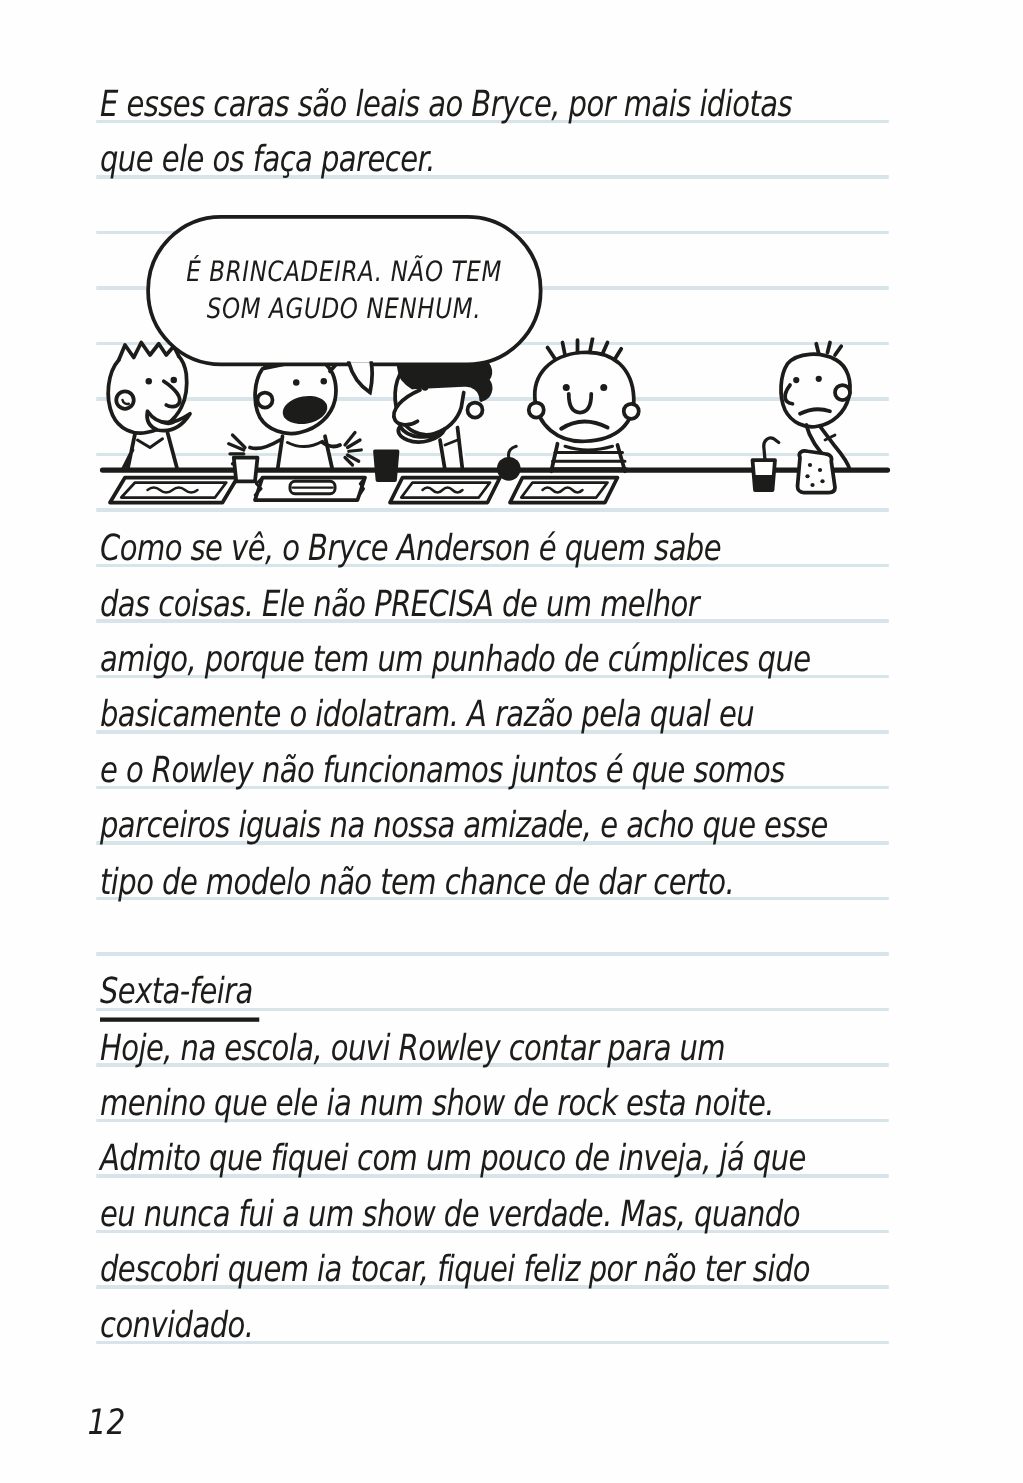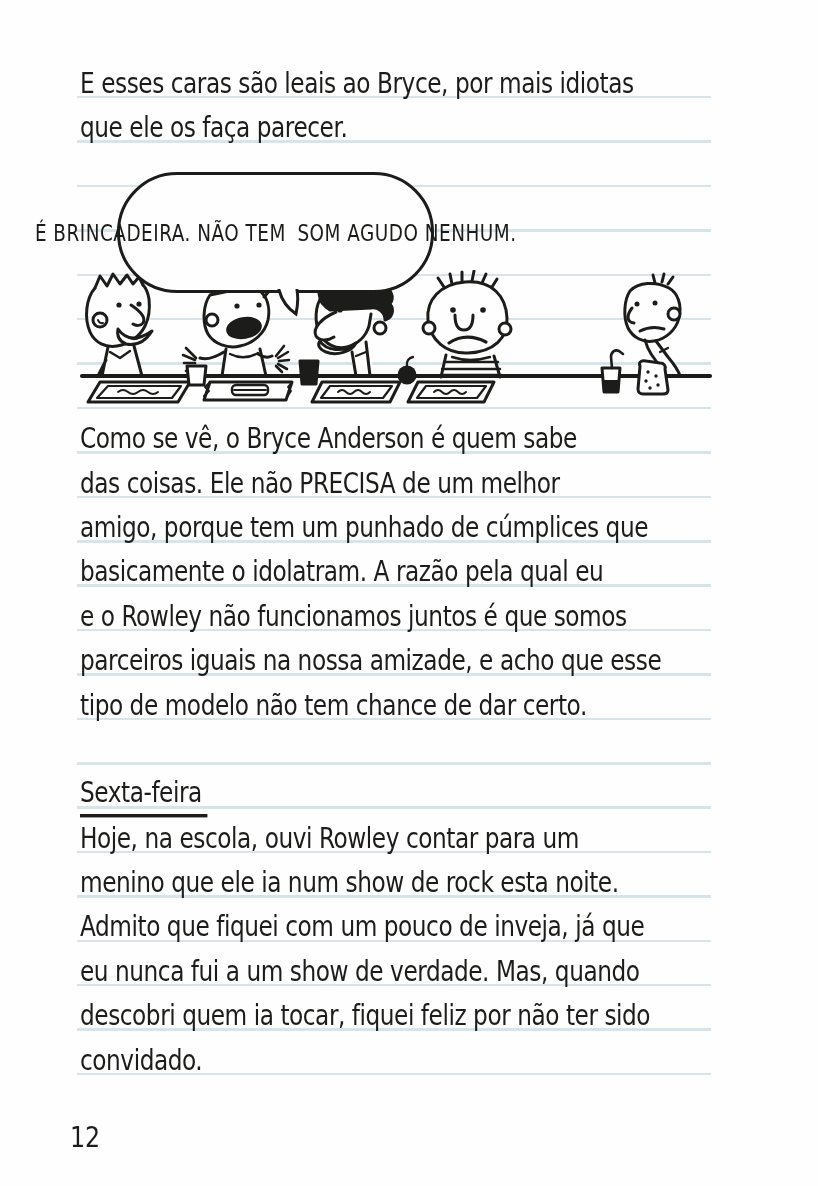--- a/index.html
+++ b/index.html
@@ -4,40 +4,40 @@
 <style>
   :root{
     --ink:#1c1c1a;
     --rule:#d7e4e9;
     --paper:#fefefe;
   }
   *{margin:0;padding:0;box-sizing:border-box;}
   html,body{width:818px;height:1186px;background:var(--paper);overflow:hidden;}
   .page{
     position:relative;width:818px;height:980px;background:var(--paper);
-    font-family:"DejaVu Sans",sans-serif;color:var(--ink);
+    font-family:"DejaVu Sans",sans-serif;color:var(--ink);font-style:italic;
   }
   .rules{
     position:absolute;left:77px;top:96px;width:634px;height:985px;z-index:1;
     background:repeating-linear-gradient(to bottom,
       var(--rule) 0px,var(--rule) 2.5px,transparent 2.5px,transparent 44.4px);
   }
   .hline{
     position:absolute;left:80px;z-index:3;white-space:nowrap;
     font-size:25px;line-height:34px;letter-spacing:-0.5px;
     transform:scale(0.93,1.15);transform-origin:0 75%;
     color:var(--ink);
   }
   .heading-line .u{
     display:inline-block;border-bottom:3px solid var(--ink);padding:0 6px 1px 0;
   }
   .bubble{
     position:absolute;left:117px;top:172px;width:317px;height:121px;z-index:4;
     background:var(--paper);border:3.5px solid var(--ink);border-radius:60px;
-    display:flex;flex-direction:row;align-items:center;justify-content:center;
+    display:flex;flex-direction:column;align-items:center;justify-content:center;
     gap:4px;
   }
   .bubble .bline{
     font-size:19px;line-height:26px;letter-spacing:0.5px;white-space:nowrap;
     transform:scale(0.97,1.18);transform-origin:center 60%;
   }
   .bubble-tail{position:absolute;left:276px;top:289px;z-index:5;}
   .cartoon{position:absolute;left:0;top:270px;z-index:2;color:var(--ink);}
   .pagenum{
     position:absolute;left:70px;top:1122px;z-index:3;

